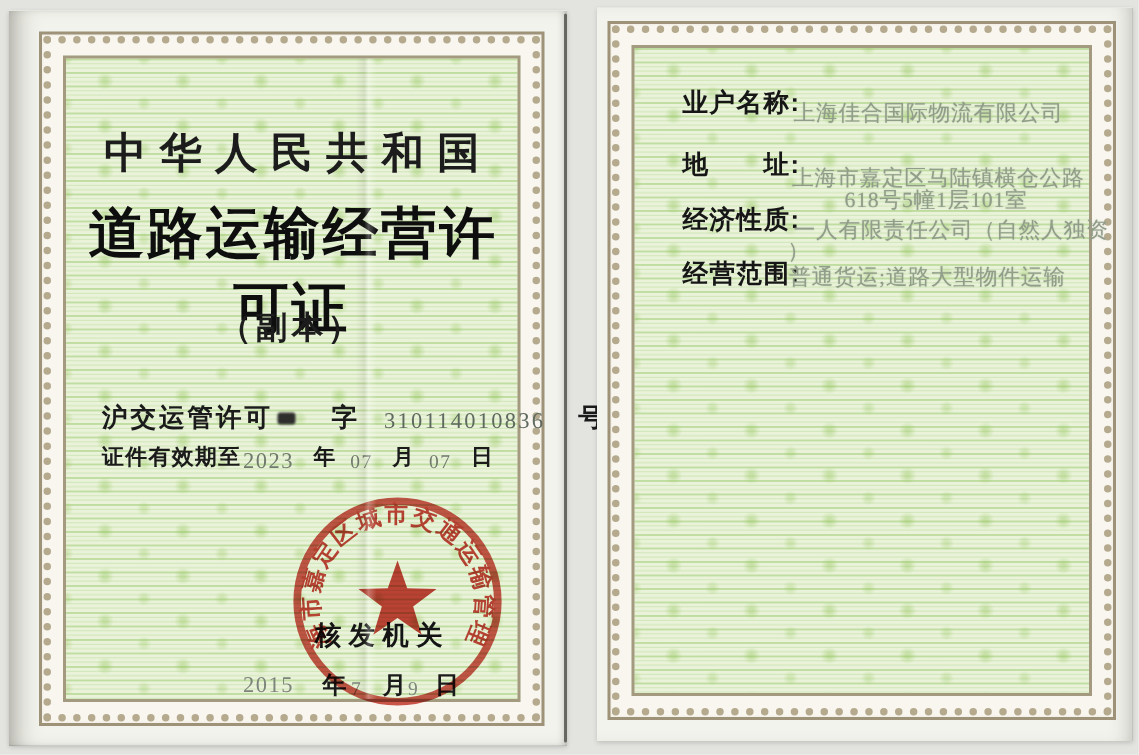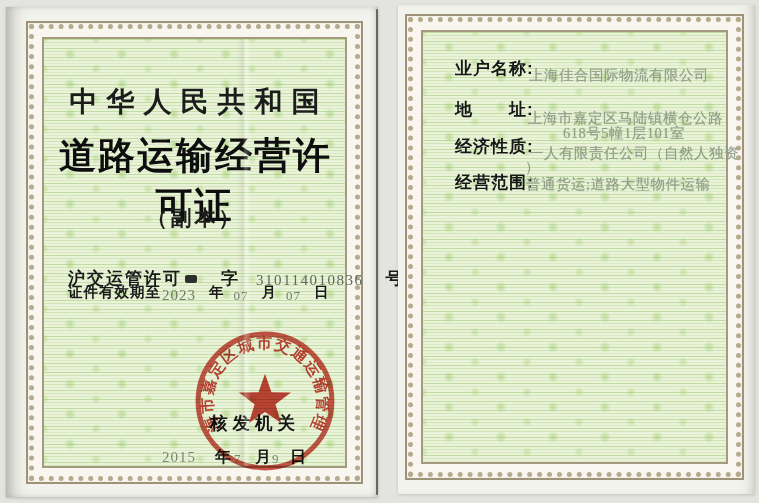--- a/index.html
+++ b/index.html
@@ -70,21 +70,21 @@
     display:inline-block;width:12px;height:8px;margin-left:3px;align-self:center;
     background:#2e2e2c;border-radius:2px;filter:blur(.7px);
   }
   .lic-zi{margin-left:24px;}
   .lic-num{
     margin-left:16px;font-size:15px;font-weight:400;color:#5e695f;letter-spacing:1.5px;
     position:relative;top:1px;
   }
   .lic-hao{margin-left:22px;}
   .validity-row{
-    position:absolute;top:244px;left:24px;display:flex;align-items:baseline;
+    position:absolute;top:256px;left:24px;display:flex;align-items:baseline;
     font-size:14.5px;font-weight:700;color:#1a1a1a;letter-spacing:1px;white-space:nowrap;
   }
   .fill-val{font-weight:400;color:#707a6c;position:relative;top:3px;letter-spacing:1px;}
   .v-year{font-size:15px;margin-left:1px;}
   .v-unit{margin-left:13px;}
   .v-num{font-size:13px;margin-left:9px;}
   .issuer{
     position:absolute;left:166px;top:372px;z-index:2;
     font-family:"Liberation Sans","DejaVu Sans",sans-serif;
     font-size:17.5px;font-weight:700;letter-spacing:5px;color:#141414;white-space:nowrap;

